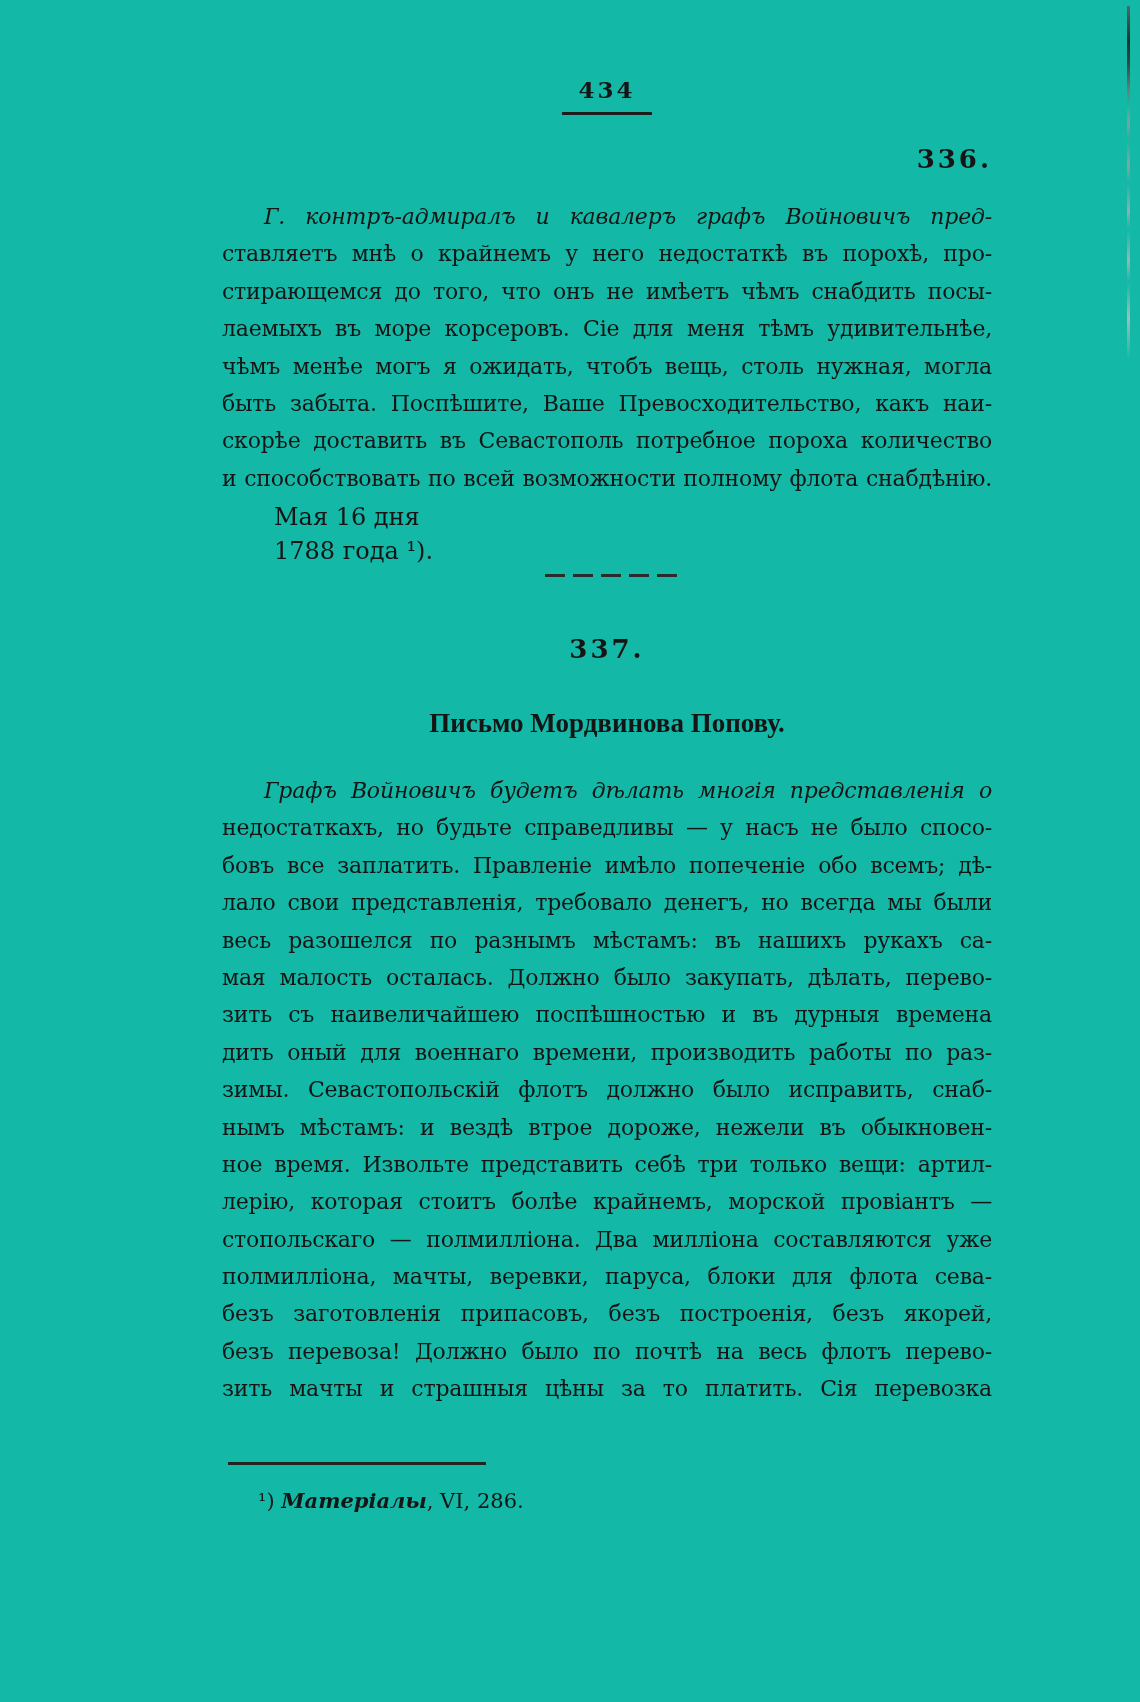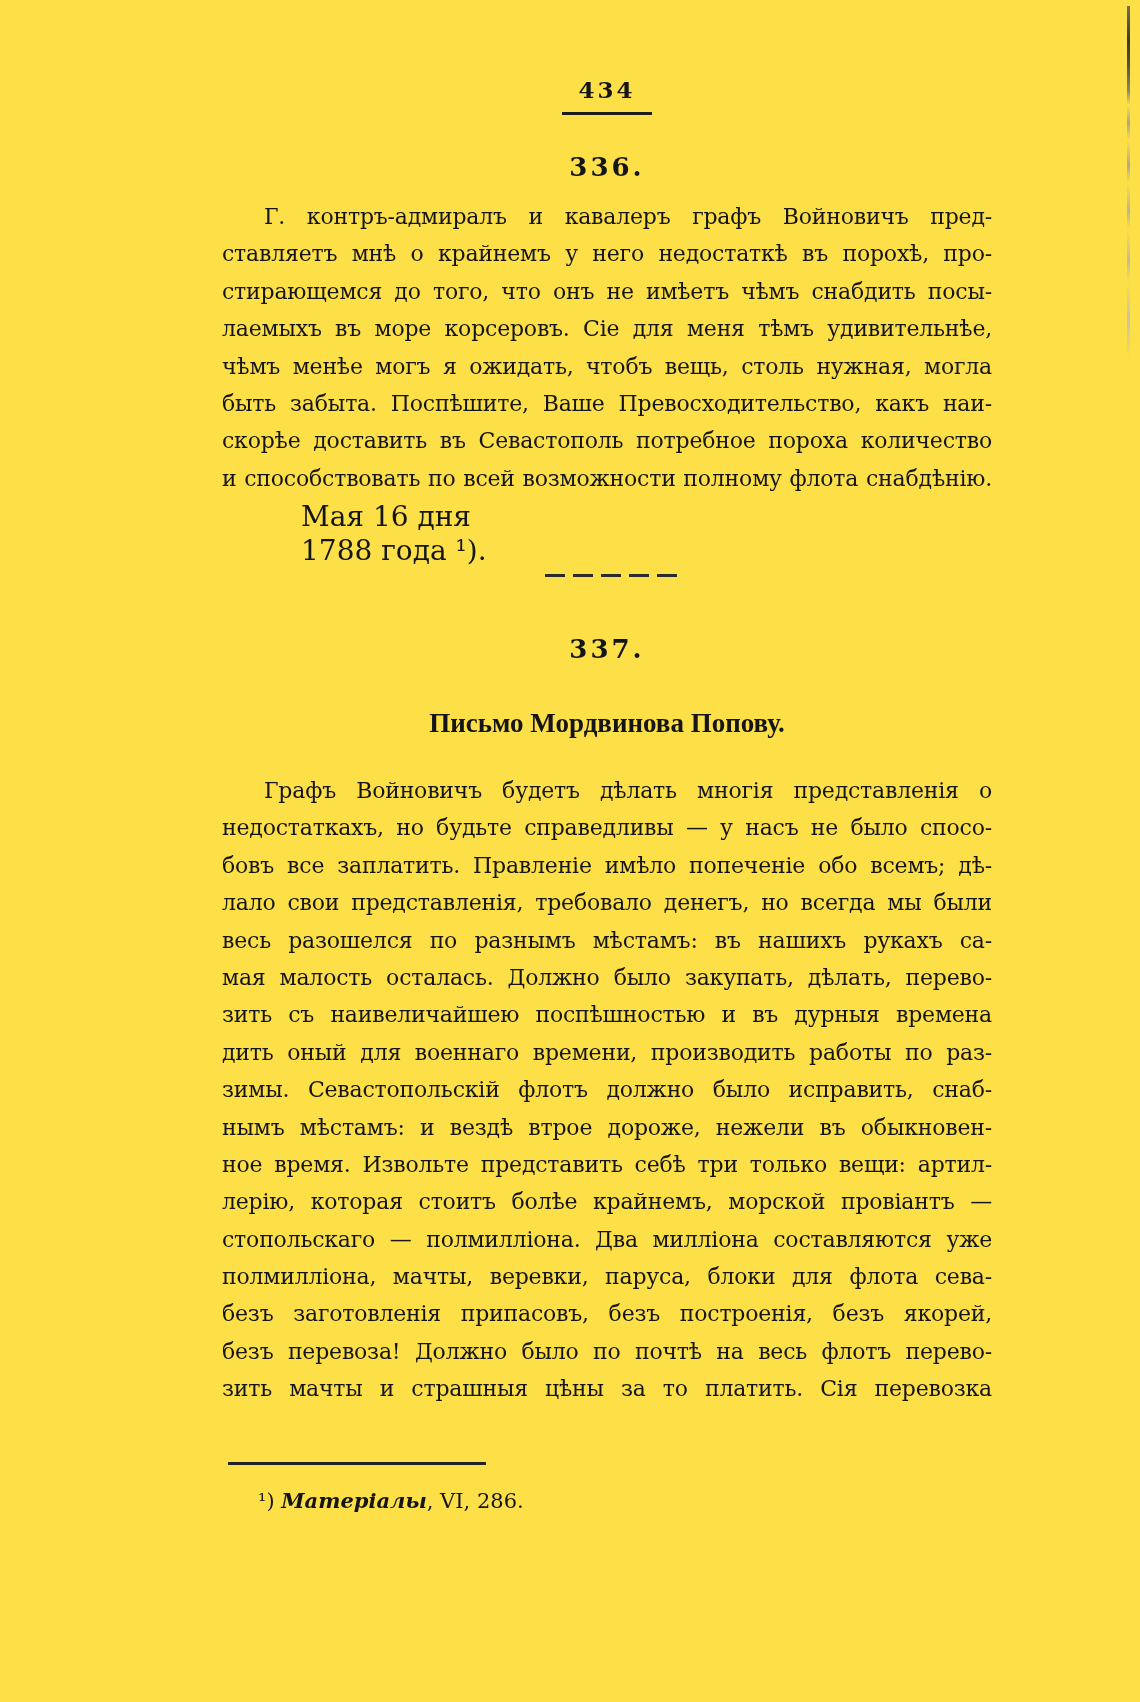--- a/index.html
+++ b/index.html
@@ -1,58 +1,58 @@
 <!DOCTYPE html>
 <html><head>
 <meta charset="utf-8">
 <style>
   html,body{margin:0;padding:0;background:#ffffff;}
   .page{
     position:relative;
     width:1140px;height:1702px;
-    background:#fde047;
+    background:#14b8a6;
     font-family:"DejaVu Serif","Liberation Serif",serif;
     color:#151515;
     overflow:hidden;
   }
   
   .pagenum-wrap{position:absolute;top:76px;left:222px;width:770px;text-align:center;}
   .pagenum{
     display:inline-block;
     font-size:23px;font-weight:bold;letter-spacing:3px;
     padding:0 16px 9px 16px;
     border-bottom:3px solid #1d1d1d;
   }
   
   .sec-heading{
     position:absolute;left:222px;width:770px;text-align:center;
     font-size:26px;font-weight:bold;letter-spacing:3px;
   }
-  .h336{top:152px;}
+  .h336{top:144px;text-align:right;}
   .h337{top:634px;}
   .letter-title{
     position:absolute;top:708px;left:222px;width:770px;text-align:center;
     font-size:27px;font-weight:bold;font-family:Liberation Serif, serif;
   }
   
   .para{position:absolute;left:222px;width:770px;}
   .para1{top:198px;}
   .para2{top:772px;}
   .line{
     font-size:22px;
     letter-spacing:-0.2px;
     line-height:37.4px;height:37.4px;
     overflow:hidden;
     text-align:justify;
     text-align-last:justify;
     white-space:normal;
   }
-  .line.first{text-indent:42px;}
+  .line.first{text-indent:42px;font-style:italic;}
   
-  .dateblock{position:absolute;top:500px;left:301px;font-size:28px;line-height:34px;}
+  .dateblock{position:absolute;top:500px;left:274px;font-size:24px;line-height:34px;}
   
   .divider{
     position:absolute;top:574px;left:545px;width:134px;height:3px;
     background:repeating-linear-gradient(90deg,#2b2b2b 0 20px,rgba(0,0,0,0) 20px 28px);
   }
   
   .footnote-rule{
     position:absolute;top:1462px;left:228px;width:258px;height:3px;
     background:#232323;
   }

